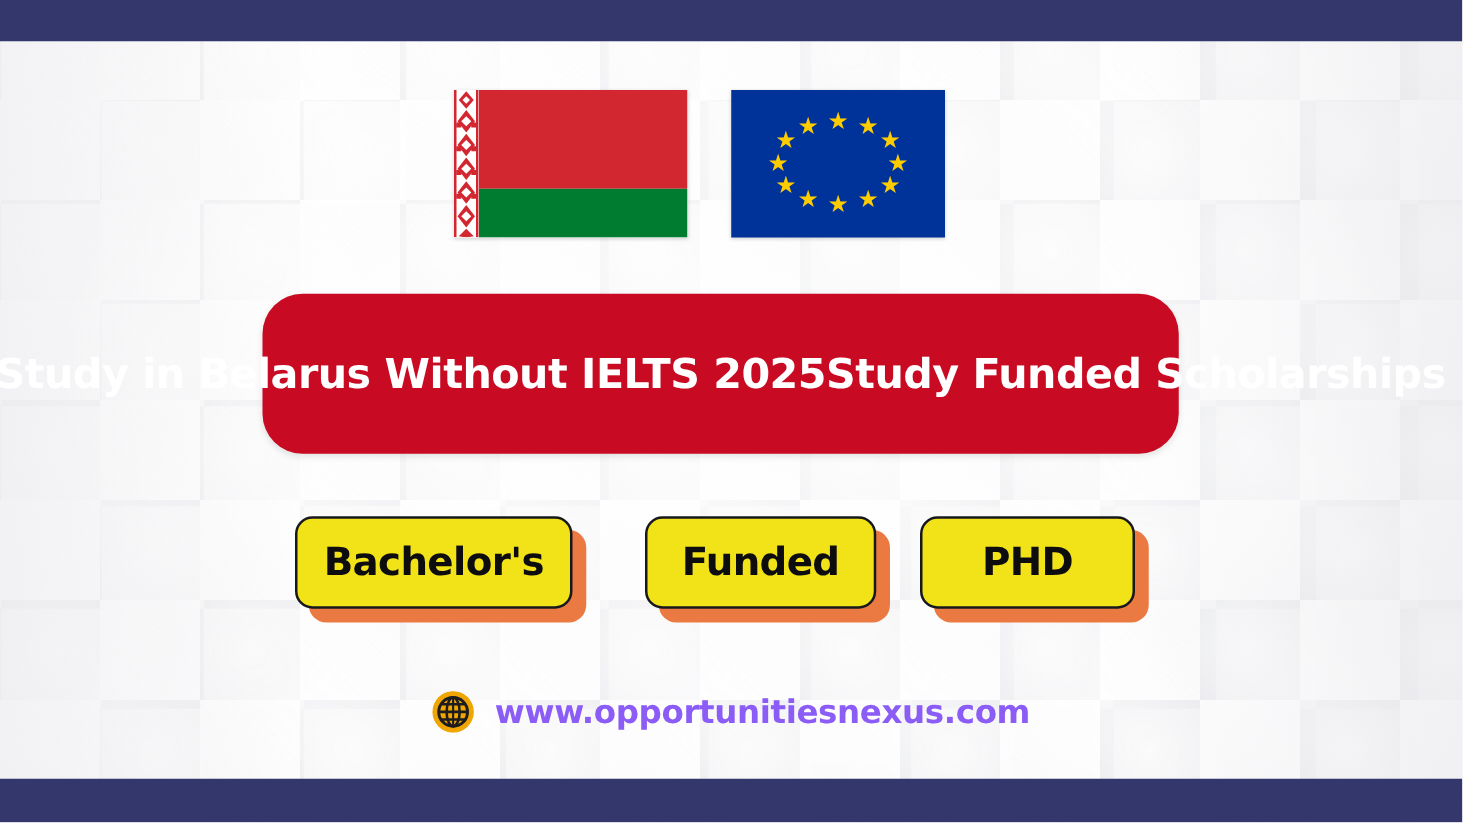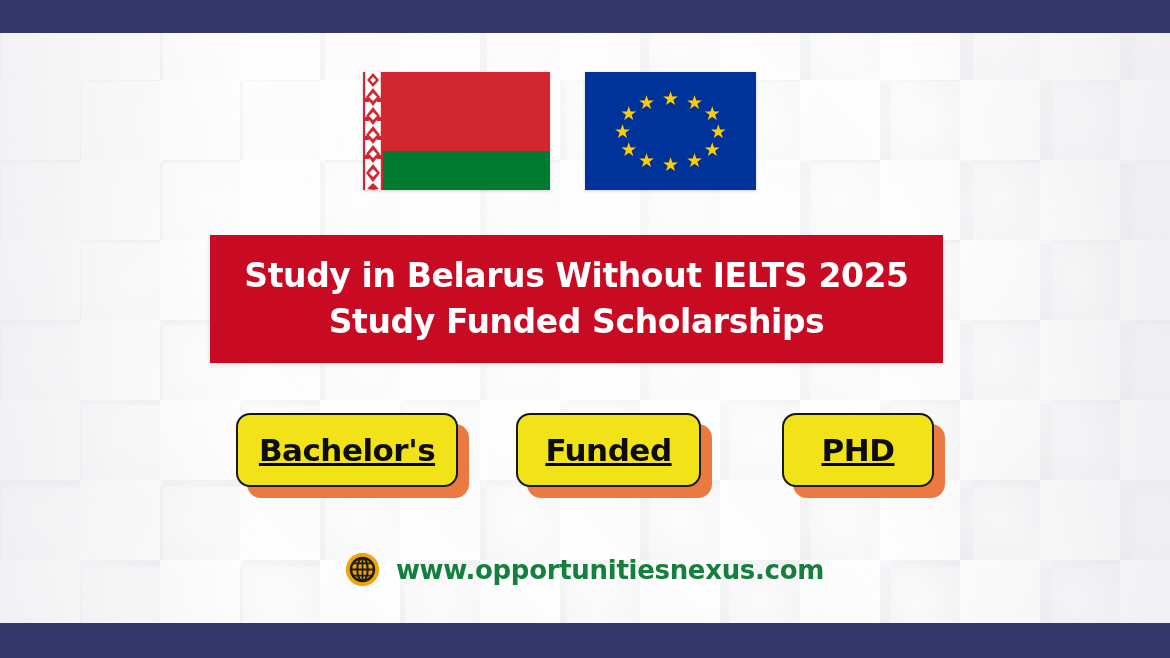--- a/index.html
+++ b/index.html
@@ -110,24 +110,25 @@
     transform: translate(-50%, -50%);
   }
 
   
   .title-banner {
     position: absolute;
     left: 210px; top: 235px;
     width: 733px; height: 128px;
     background: #c80a22;
     display: flex;
-    flex-direction: column;
+    flex-direction: row;
     align-items: center;
     justify-content: center;
     box-shadow: 0 2px 5px rgba(0,0,0,0.10);
+    border-radius: 32px;
   }
   .title-line {
     color: #ffffff;
     font-family: "DejaVu Sans", sans-serif;
     font-weight: bold;
     font-size: 33px;
     line-height: 46px;
     letter-spacing: -0.4px;
     text-align: center;
     white-space: nowrap;
@@ -155,34 +156,33 @@
     position: absolute;
     left: 0; top: 0;
     width: 100%; height: 100%;
     background: #f2e218;
     border: 2.5px solid #17181c;
     border-radius: 14px;
     box-sizing: border-box;
     display: flex;
     align-items: center;
     justify-content: center;
-    text-decoration: underline;
   }
   .btn-label {
     color: #0d0d0f;
     font-family: "DejaVu Sans", sans-serif;
     font-weight: bold;
     font-size: 31px;
     line-height: 31px;
     letter-spacing: -0.5px;
     white-space: nowrap;
   }
   .btn-b { left: 0px;   width: 222px; }
   .btn-m { left: 280px; width: 185px; }
-  .btn-p { left: 546px; width: 152px; }
+  .btn-p { left: 500px; width: 172px; }
 
   
   .website {
     position: absolute;
     left: 0; top: 553px;
     width: 1170px;
     display: flex;
     align-items: center;
     justify-content: center;
     gap: 17px;
@@ -190,21 +190,21 @@
   .globe {
     width: 33px; height: 33px;
     border-radius: 50%;
     background: #f0a500;
     position: relative;
     flex: 0 0 auto;
     overflow: hidden;
   }
   .globe svg { display: block; }
   .website-url {
-    color: #15803d;
+    color: #8b5cf6;
     font-family: "DejaVu Sans", sans-serif;
     font-weight: bold;
     font-size: 26px;
     line-height: 30px;
     letter-spacing: -0.3px;
     white-space: nowrap;
   }
 </style>
 </head>
 <body>

